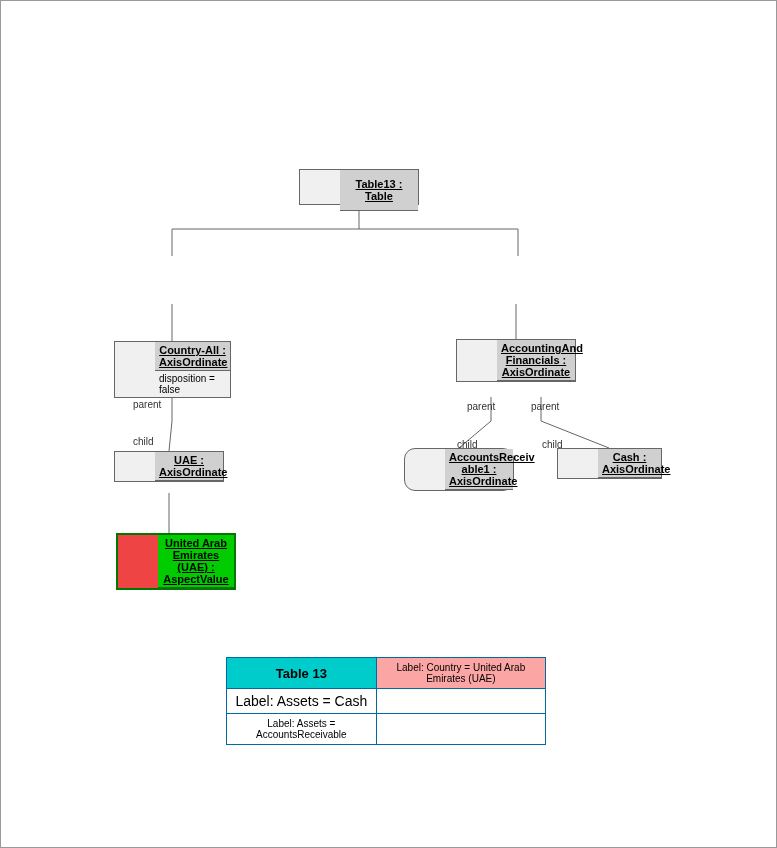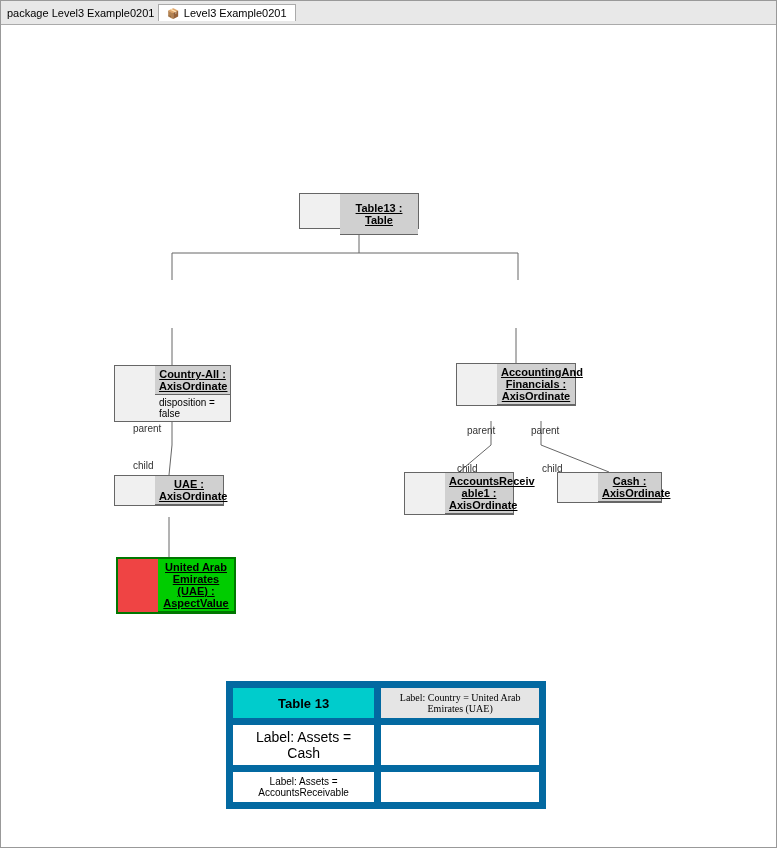--- a/index.html
+++ b/index.html
@@ -75,52 +75,44 @@
       height: 100%;
       pointer-events: none;
     }
     
     .bottom-table {
       position: absolute;
       border-collapse: collapse;
       font-size: 11px;
     }
     .bottom-table td, .bottom-table th {
-      border: 7px solid #0369a1;
+      border: 1px solid #0369a1;
       padding: 4px 8px;
       text-align: center;
     }
     .bottom-table .header-cell {
       background: #00cccc;
       font-weight: bold;
     }
     .bottom-table .data-cell {
       background: #fff;
     }
     .bottom-table .label-cell {
-      background: #e5e5e5;
-      font-family: Liberation Serif, serif;
+      background: #fca5a5;
     }
     .label-text {
       font-size: 10px;
       position: absolute;
       color: #333;
     }
   </style>
 </head>
 <body>
 
 <div class="window">
-  <div class="title-bar">
-    <span>package Level3 Example0201</span>
-    <div class="tab">
-      <span style="font-size:10px;">📦</span>
-      <span>Level3 Example0201</span>
-    </div>
-  </div>
 
   <div class="diagram-area">
 
     <svg class="connectors">
 
       <line x1="358" y1="204" x2="358" y2="228" stroke="#666" stroke-width="1"></line>
       <line x1="358" y1="228" x2="171" y2="228" stroke="#666" stroke-width="1"></line>
       <line x1="171" y1="228" x2="171" y2="255" stroke="#666" stroke-width="1"></line>
 
       <line x1="358" y1="228" x2="517" y2="228" stroke="#666" stroke-width="1"></line>
@@ -161,21 +153,21 @@
     </div>
 
     <div class="uml-box" style="left:455px; top:338px; width:120px;">
       <div class="uml-box-header"><strong>AccountingAnd<br>Financials :<br>AxisOrdinate</strong></div>
     </div>
 
     <div class="uml-box" style="left:113px; top:450px; width:110px;">
       <div class="uml-box-header"><strong>UAE :<br>AxisOrdinate</strong></div>
     </div>
 
-    <div class="uml-box" style="left:403px; top:447px; width:110px;">
+    <div class="uml-box" style="left:403px; top:447px; width:110px;border-radius:11px;">
       <div class="uml-box-header"><strong>AccountsReceiv<br>able1 :<br>AxisOrdinate</strong></div>
     </div>
 
     <div class="uml-box" style="left:556px; top:447px; width:105px;">
       <div class="uml-box-header"><strong>Cash :<br>AxisOrdinate</strong></div>
     </div>
 
     <div class="uml-box selected" style="left:115px; top:532px; width:120px;">
       <div class="uml-box-header" style="background:#00cc00; border-bottom:1px solid #007700;"><strong>United Arab<br>Emirates (UAE) :<br>AspectValue</strong></div>
     </div>

